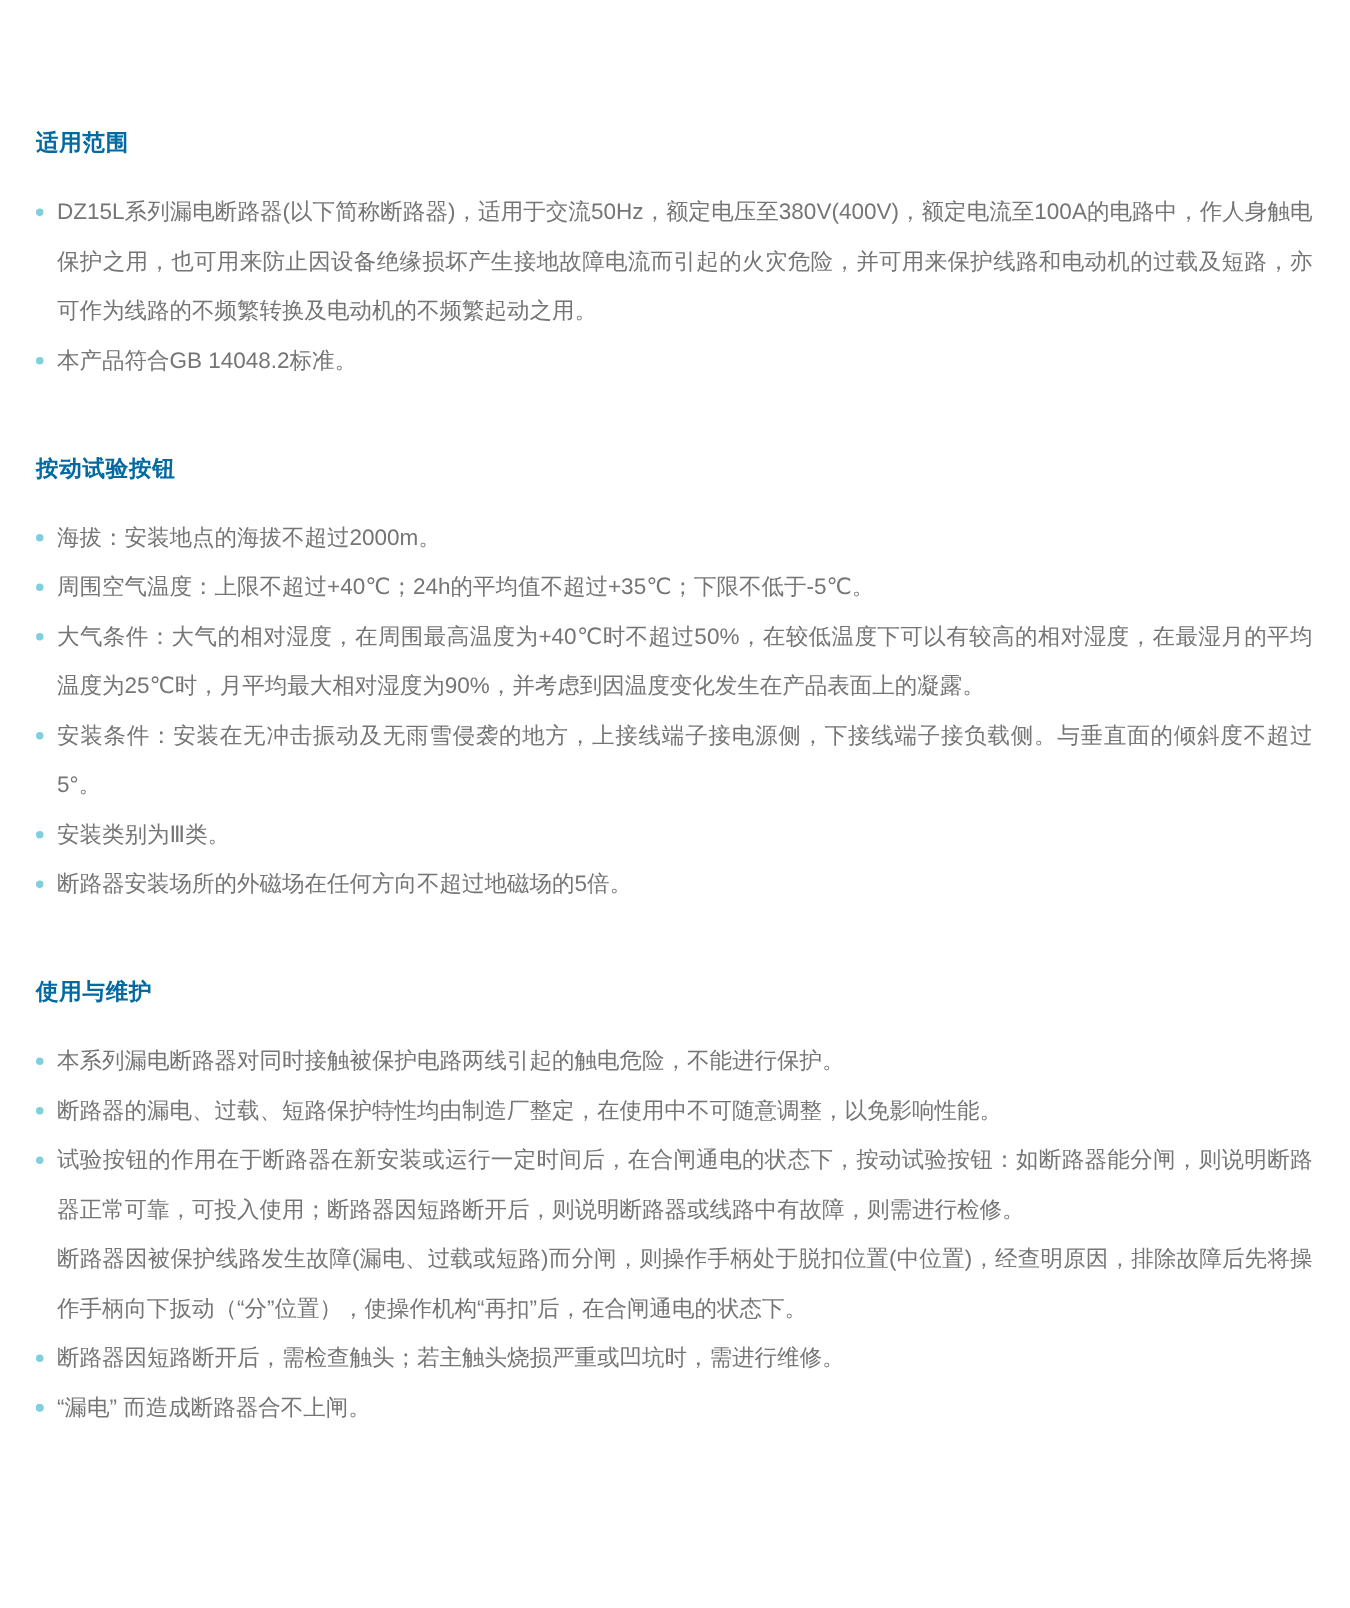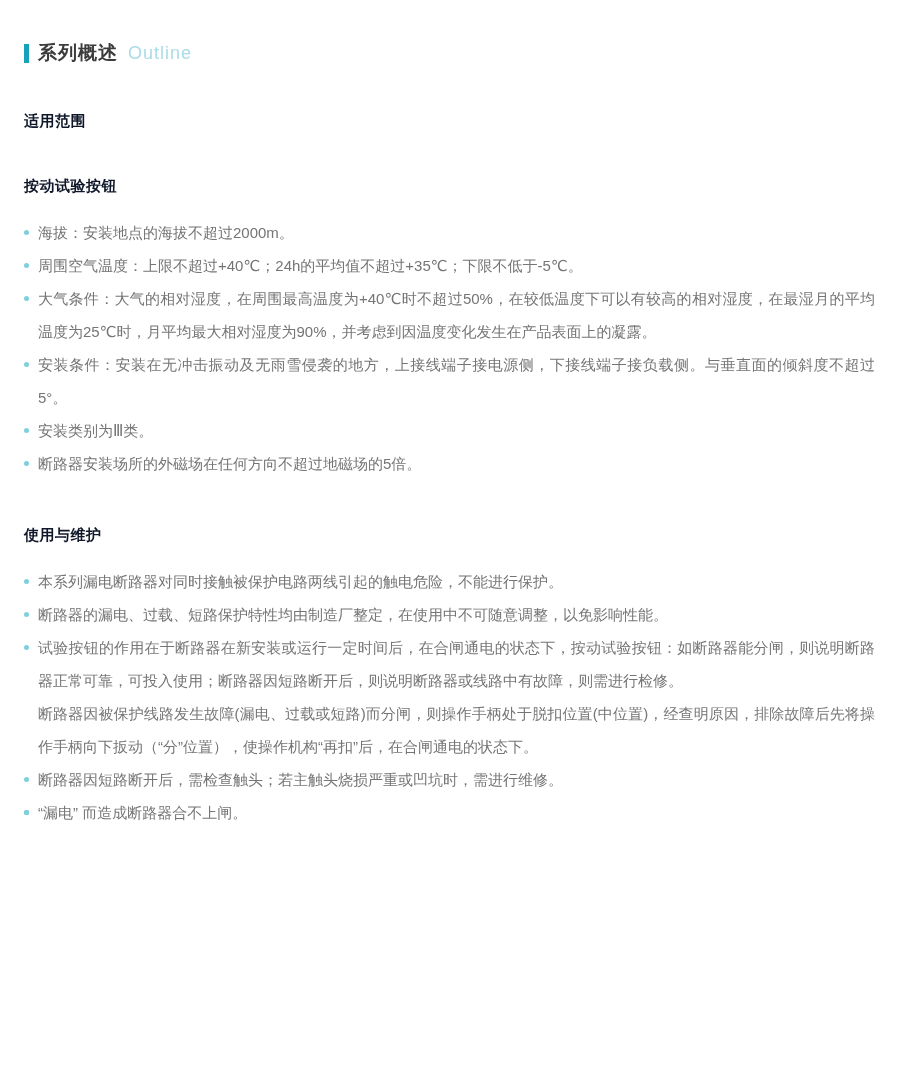--- a/index.html
+++ b/index.html
@@ -37,21 +37,21 @@
   .title-en {
     font-size: 18px;
     color: #abdbe8;
     margin-left: 10px;
     letter-spacing: 1px;
   }
   .doc-section { margin: 0; }
   .sec-heading {
     font-size: 15px;
     font-weight: bold;
-    color: #0f172a;
+    color: #0369a1;
     margin: 46px 0 20px 0;
     letter-spacing: 0.5px;
   }
   .bullet-list {
     list-style: none;
     margin: 0;
     padding: 0;
   }
   .bullet-item {
     position: relative;
@@ -68,28 +68,34 @@
     width: 5px;
     height: 5px;
     border-radius: 50%;
     background: #7fcfdd;
   }
 </style>
 </head>
 <body>
 
 <div class="page">
-  <div class="doc-header">
-    <span class="accent-bar"></span>
-    <span class="title-zh">系列概述</span>
-    <span class="title-en">Outline</span>
-  </div>
   <div id="sections">
   <section class="doc-section">
     <h2 class="sec-heading">适用范围</h2>
+    <ul class="bullet-list">
+  <li class="bullet-item">
+    <span class="dot"></span>
+    <span class="item-text">DZ15L系列漏电断路器(以下简称断路器)，适用于交流50Hz，额定电压至380V(400V)，额定电流至100A的电路中，作人身触电保护之用，也可用来防止因设备绝缘损坏产生接地故障电流而引起的火灾危险，并可用来保护线路和电动机的过载及短路，亦可作为线路的不频繁转换及电动机的不频繁起动之用。</span>
+  </li>
+
+  <li class="bullet-item">
+    <span class="dot"></span>
+    <span class="item-text">本产品符合GB 14048.2标准。</span>
+  </li>
+</ul>
   </section>
 
   <section class="doc-section">
     <h2 class="sec-heading">按动试验按钮</h2>
     <ul class="bullet-list">
   <li class="bullet-item">
     <span class="dot"></span>
     <span class="item-text">海拔：安装地点的海拔不超过2000m。</span>
   </li>
 

